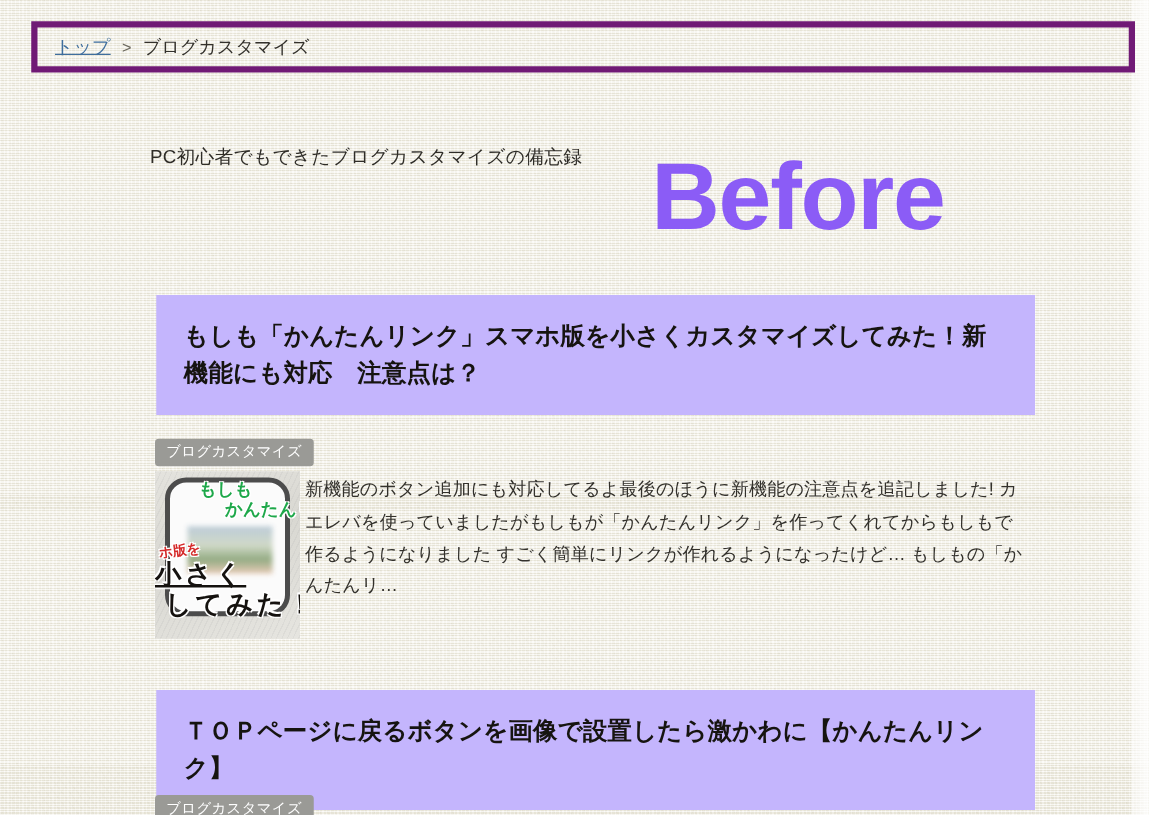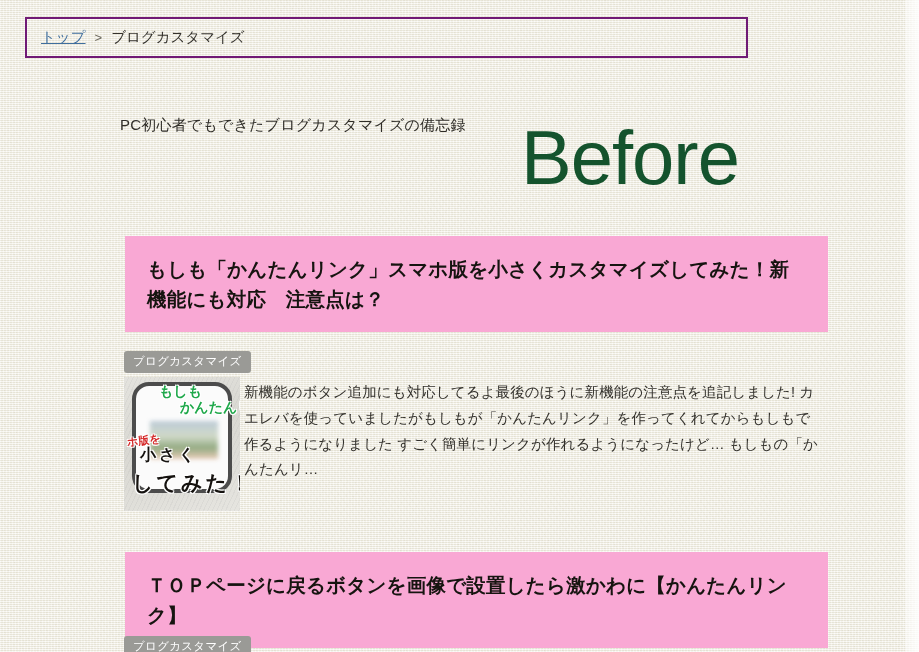--- a/index.html
+++ b/index.html
@@ -42,24 +42,24 @@
     position: absolute;
     inset: 0;
     z-index: 2;
   }
 
   
   #breadcrumb {
     position: absolute;
     left: 25px;
     top: 17px;
-    width: 723px;
+    width: 883px;
     height: 41px;
     box-sizing: border-box;
-    border: 2px solid #701a75;
+    border: 5px solid #701a75;
     display: flex;
     align-items: center;
     padding-left: 14px;
     font-size: 14.5px;
     color: #3a3a36;
   }
   #breadcrumb .crumb-link {
     color: #3f6e9e;
     text-decoration: underline;
     cursor: pointer;
@@ -81,34 +81,34 @@
     font-size: 15px;
     color: #2f2d28;
     white-space: nowrap;
     letter-spacing: 0.2px;
   }
   #before-label {
     position: absolute;
     left: 521px;
     top: 120px;
     font-size: 76px;
-    font-weight: normal;
-    color: #14532d;
+    font-weight: bold;
+    color: #8b5cf6;
     letter-spacing: -1px;
     line-height: 1;
     white-space: nowrap;
   }
 
   
   .entry-title-card {
     position: absolute;
     left: 125px;
     width: 703px;
     box-sizing: border-box;
-    background: #f9a8d4;
+    background: #c4b5fd;
     padding: 18px 22px 18px 22px;
     font-size: 19.5px;
     font-weight: bold;
     color: #161410;
     line-height: 1.55;
     letter-spacing: 0.2px;
     cursor: pointer;
   }
   #entry1-title-card { top: 236px; }
   #entry2-title-card { top: 552px; }
@@ -192,21 +192,21 @@
   }
   #entry1-thumb .t-black1,
   #entry1-thumb .t-black2 {
     position: absolute;
     color: #15120f;
     font-weight: bold;
     white-space: nowrap;
     letter-spacing: 3px;
     text-shadow: -1px -1px 0 #fff, 1px -1px 0 #fff, -1px 1px 0 #fff, 1px 1px 0 #fff;
   }
-  #entry1-thumb .t-black1 { left: 16px; top: 68px; font-size: 16px; }
+  #entry1-thumb .t-black1 { left: 0; top: 68px; font-size: 21px; text-decoration: underline; }
   #entry1-thumb .t-black2 { left: 8px;  top: 92px; font-size: 21px; }
 
   
   #entry1-excerpt {
     position: absolute;
     left: 244px;
     top: 380px;
     width: 580px;
     font-size: 14.5px;
     color: #33312c;

